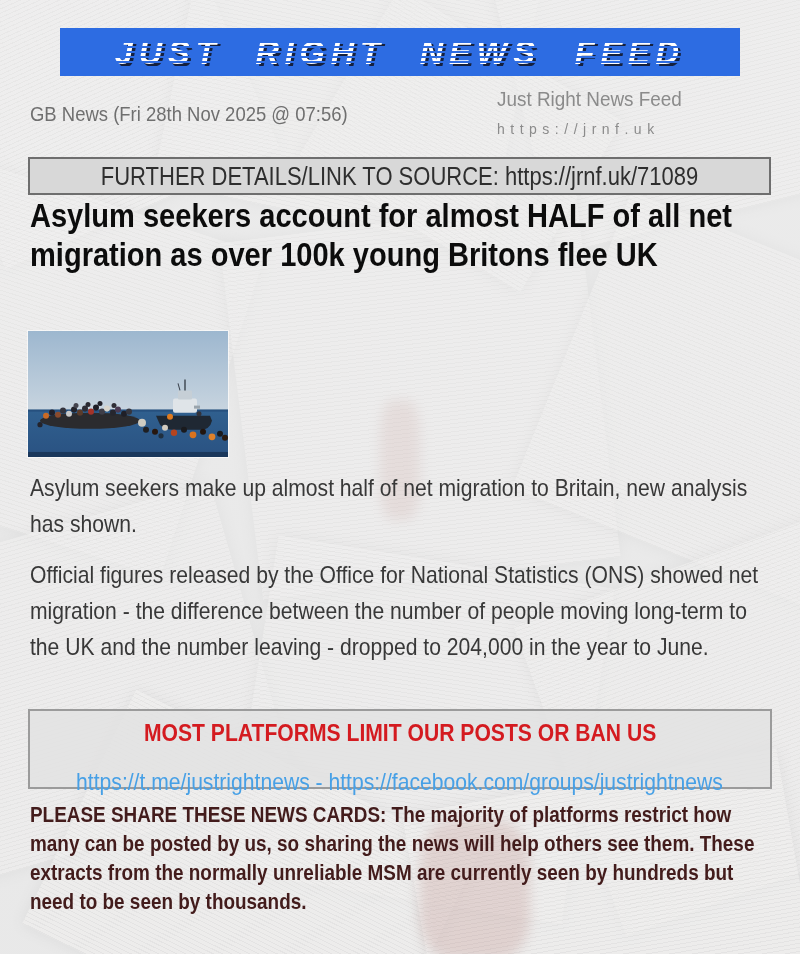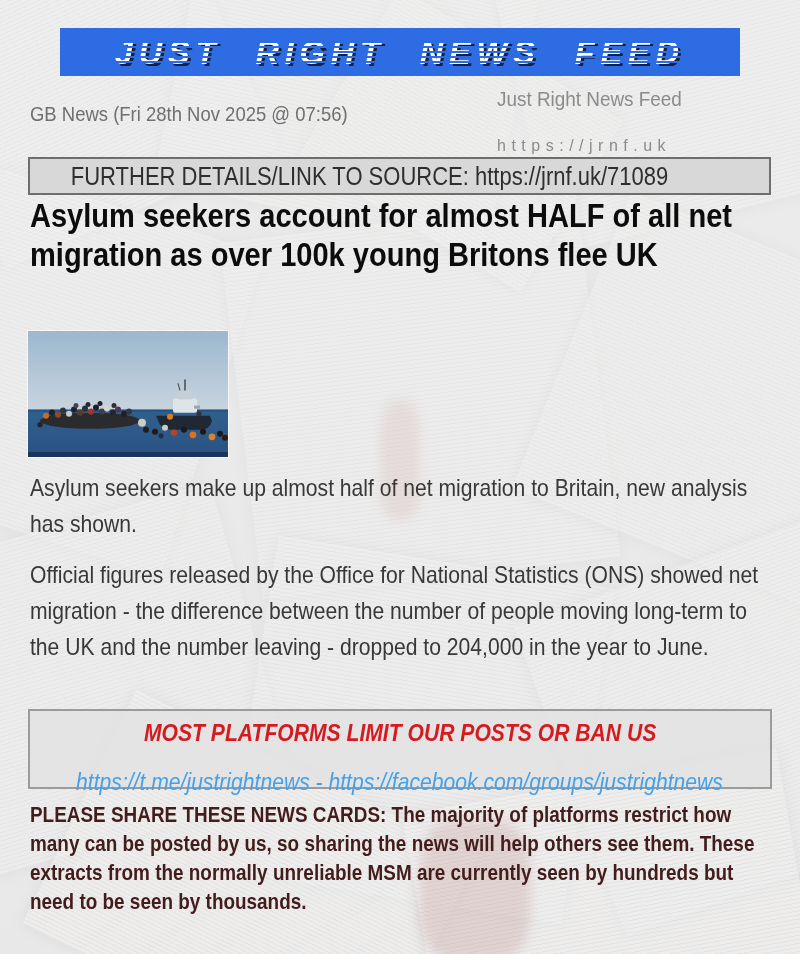--- a/index.html
+++ b/index.html
@@ -55,26 +55,26 @@
     pointer-events:none;
   }
 
   .meta-left {
     position:absolute; left:30px; top:102px;
     font-size:21px; color:#6f6f6f; white-space:nowrap;
     transform:scaleX(0.88); transform-origin:0 0;
   }
   .meta-right { position:absolute; left:497px; top:87px; color:#8b8b8b; }
   .brand-name { font-size:21px; white-space:nowrap; transform:scaleX(0.9); transform-origin:0 0; }
-  .brand-url  { margin-top:26px; font-size:16px; letter-spacing:5.5px; white-space:nowrap; }
+  .brand-url  { margin-top:10px; font-size:14px; letter-spacing:5.5px; white-space:nowrap; }
 
   .source-bar {
     position:absolute; left:28px; top:157px; width:743px; height:38px;
     box-sizing:border-box; border:2px solid #6e6e6e; background:#d8d8d8;
-    line-height:34px; white-space:nowrap;
+    text-align:center; line-height:34px; white-space:nowrap;
   }
   .source-bar .squeeze { font-size:25px; color:#2e2e2e; }
 
   .squeeze { display:inline-block; transform:scaleX(0.88); }
 
   .headline {
     position:absolute; left:30px; top:196px; margin:0;
     width:800px; transform:scaleX(0.88); transform-origin:0 0;
     font-size:33px; line-height:39px; font-weight:bold; color:#0c0c0c;
   }
@@ -89,21 +89,21 @@
     position:absolute; left:30px; margin:0;
     width:845px; transform:scaleX(0.88); transform-origin:0 0;
     font-size:24px; line-height:36px; color:#383838;
   }
   .para.p1 { top:470px; }
   .para.p2 { top:557px; }
 
   .platforms-box {
     position:absolute; left:28px; top:709px; width:744px; height:80px;
     box-sizing:border-box; border:2px solid #9b9b9b;
-    background:rgba(226,226,226,0.82); text-align:center;font-style:italic;
+    background:rgba(226,226,226,0.82); text-align:center;
   }
   .warn-line { margin-top:8px; white-space:nowrap; }
   .warn-line .squeeze { font-size:24px; font-weight:bold; color:#d41b20; }
   .links-line { margin-top:21px; white-space:nowrap; }
   .links-line .squeeze { font-size:24px; color:#47a0e6; }
 
   .footer-note {
     position:absolute; left:30px; top:801px; margin:0;
     width:845px; transform:scaleX(0.88); transform-origin:0 0;
     font-size:21.5px; line-height:29px; font-weight:bold; color:#431c1c;

